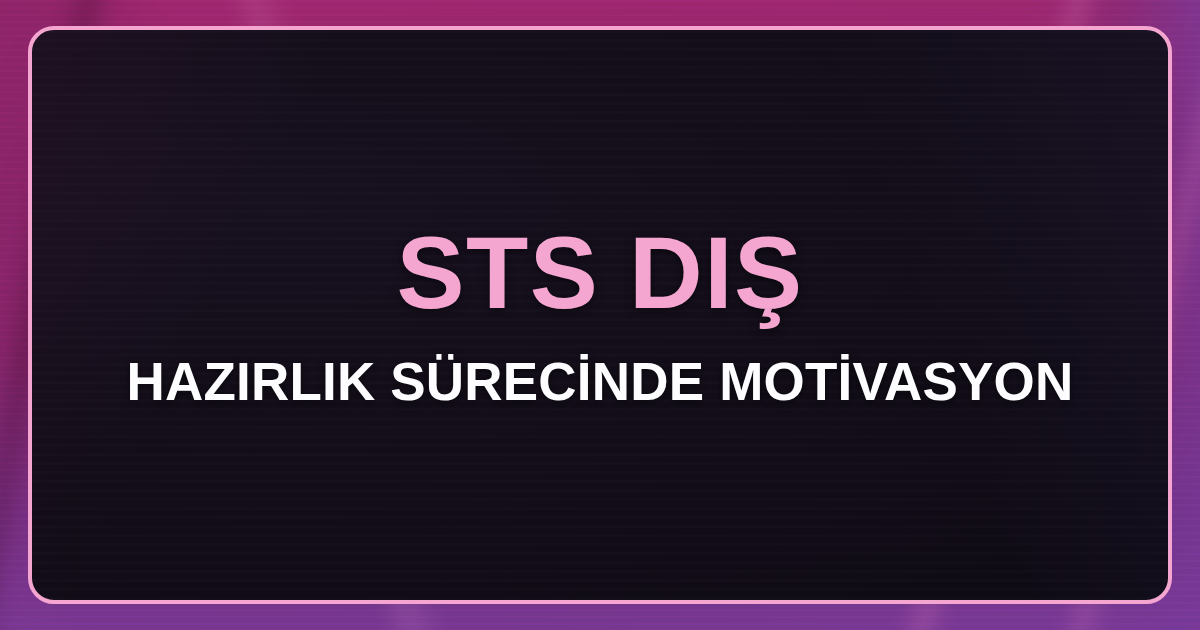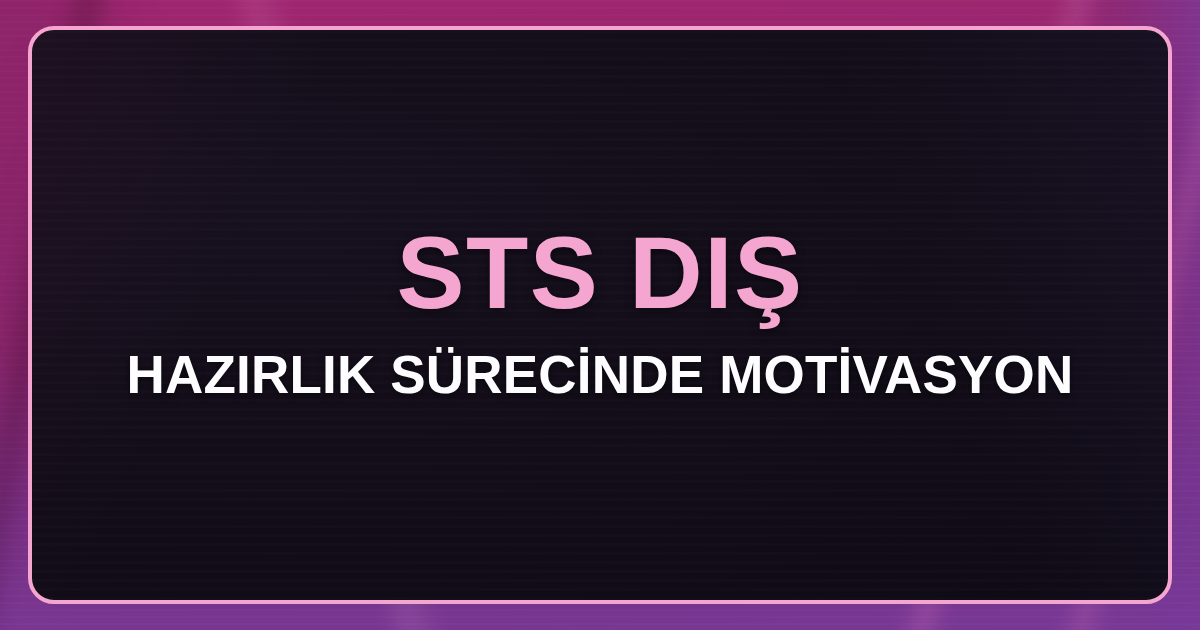--- a/index.html
+++ b/index.html
@@ -119,21 +119,21 @@
     inset: 0;
     display: flex;
     flex-direction: column;
     align-items: center;
     justify-content: center;
     text-align: center;
     padding-bottom: 4px;
   }
 
   .headline {
-    margin: 0;
+    margin: 7px;
     font-size: 102px;
     line-height: 1.02;
     font-weight: 700;
     letter-spacing: 1.5px;
     color: var(--accent, #f4a6d0);
     text-shadow: 0 2px 10px rgba(0,0,0,0.55);
     white-space: nowrap;
   }
 
   .subhead {

